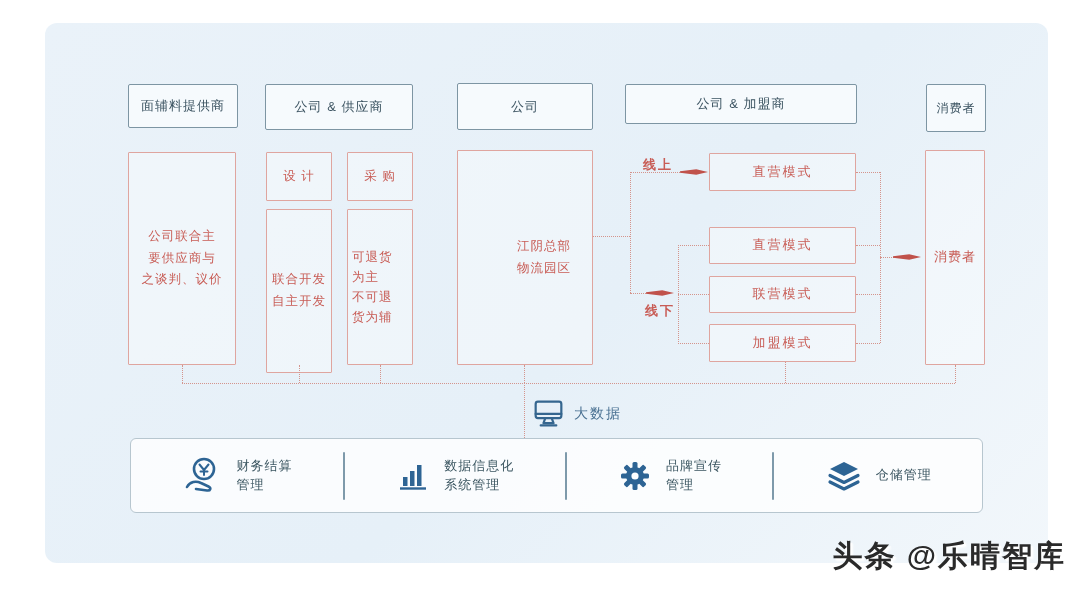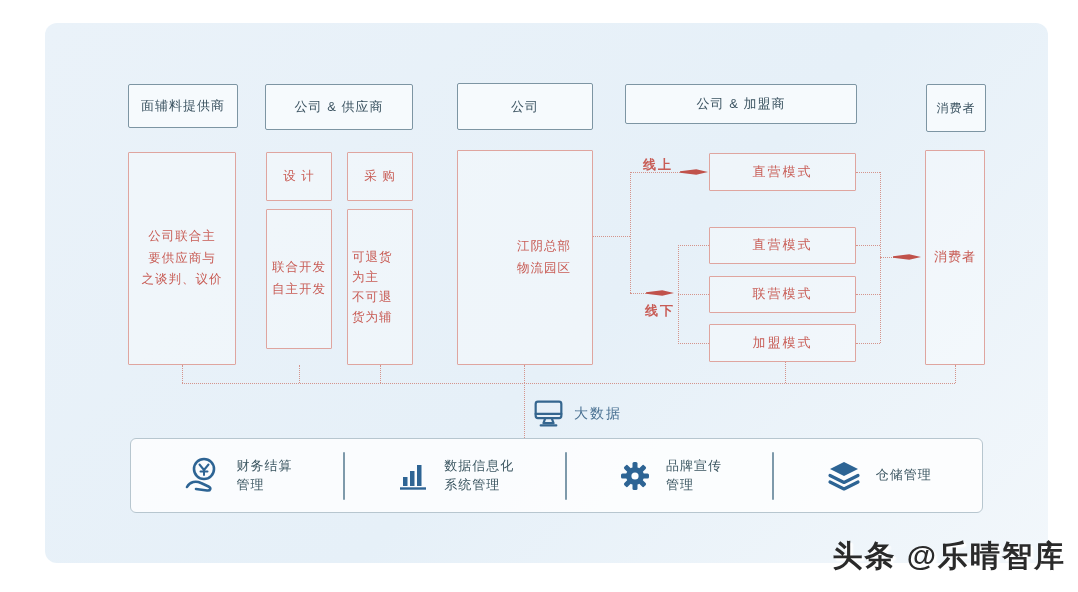--- a/index.html
+++ b/index.html
@@ -63,21 +63,21 @@
 
   <div class="rbox abs" style="left:128px;top:152px;width:108px;height:213px;">
     <div>公司联合主</div>
     <div>要供应商与</div>
     <div>之谈判、议价</div>
   </div>
 
   <div class="rbox abs" style="left:266px;top:152px;width:66px;height:49px;">
     <div>设 计</div>
   </div>
-  <div class="rbox abs" style="left:266px;top:209px;width:66px;height:140px;">
+  <div class="rbox abs" style="left:266px;top:209px;width:66px;height:164px;">
     <div>联合开发</div>
     <div>自主开发</div>
   </div>
 
   <div class="rbox abs" style="left:347px;top:152px;width:66px;height:49px;">
     <div>采 购</div>
   </div>
   <div class="rbox left-align abs" style="left:347px;top:209px;width:66px;height:156px;line-height:1.6;">
     <div>可退货</div>
     <div>为主</div>

